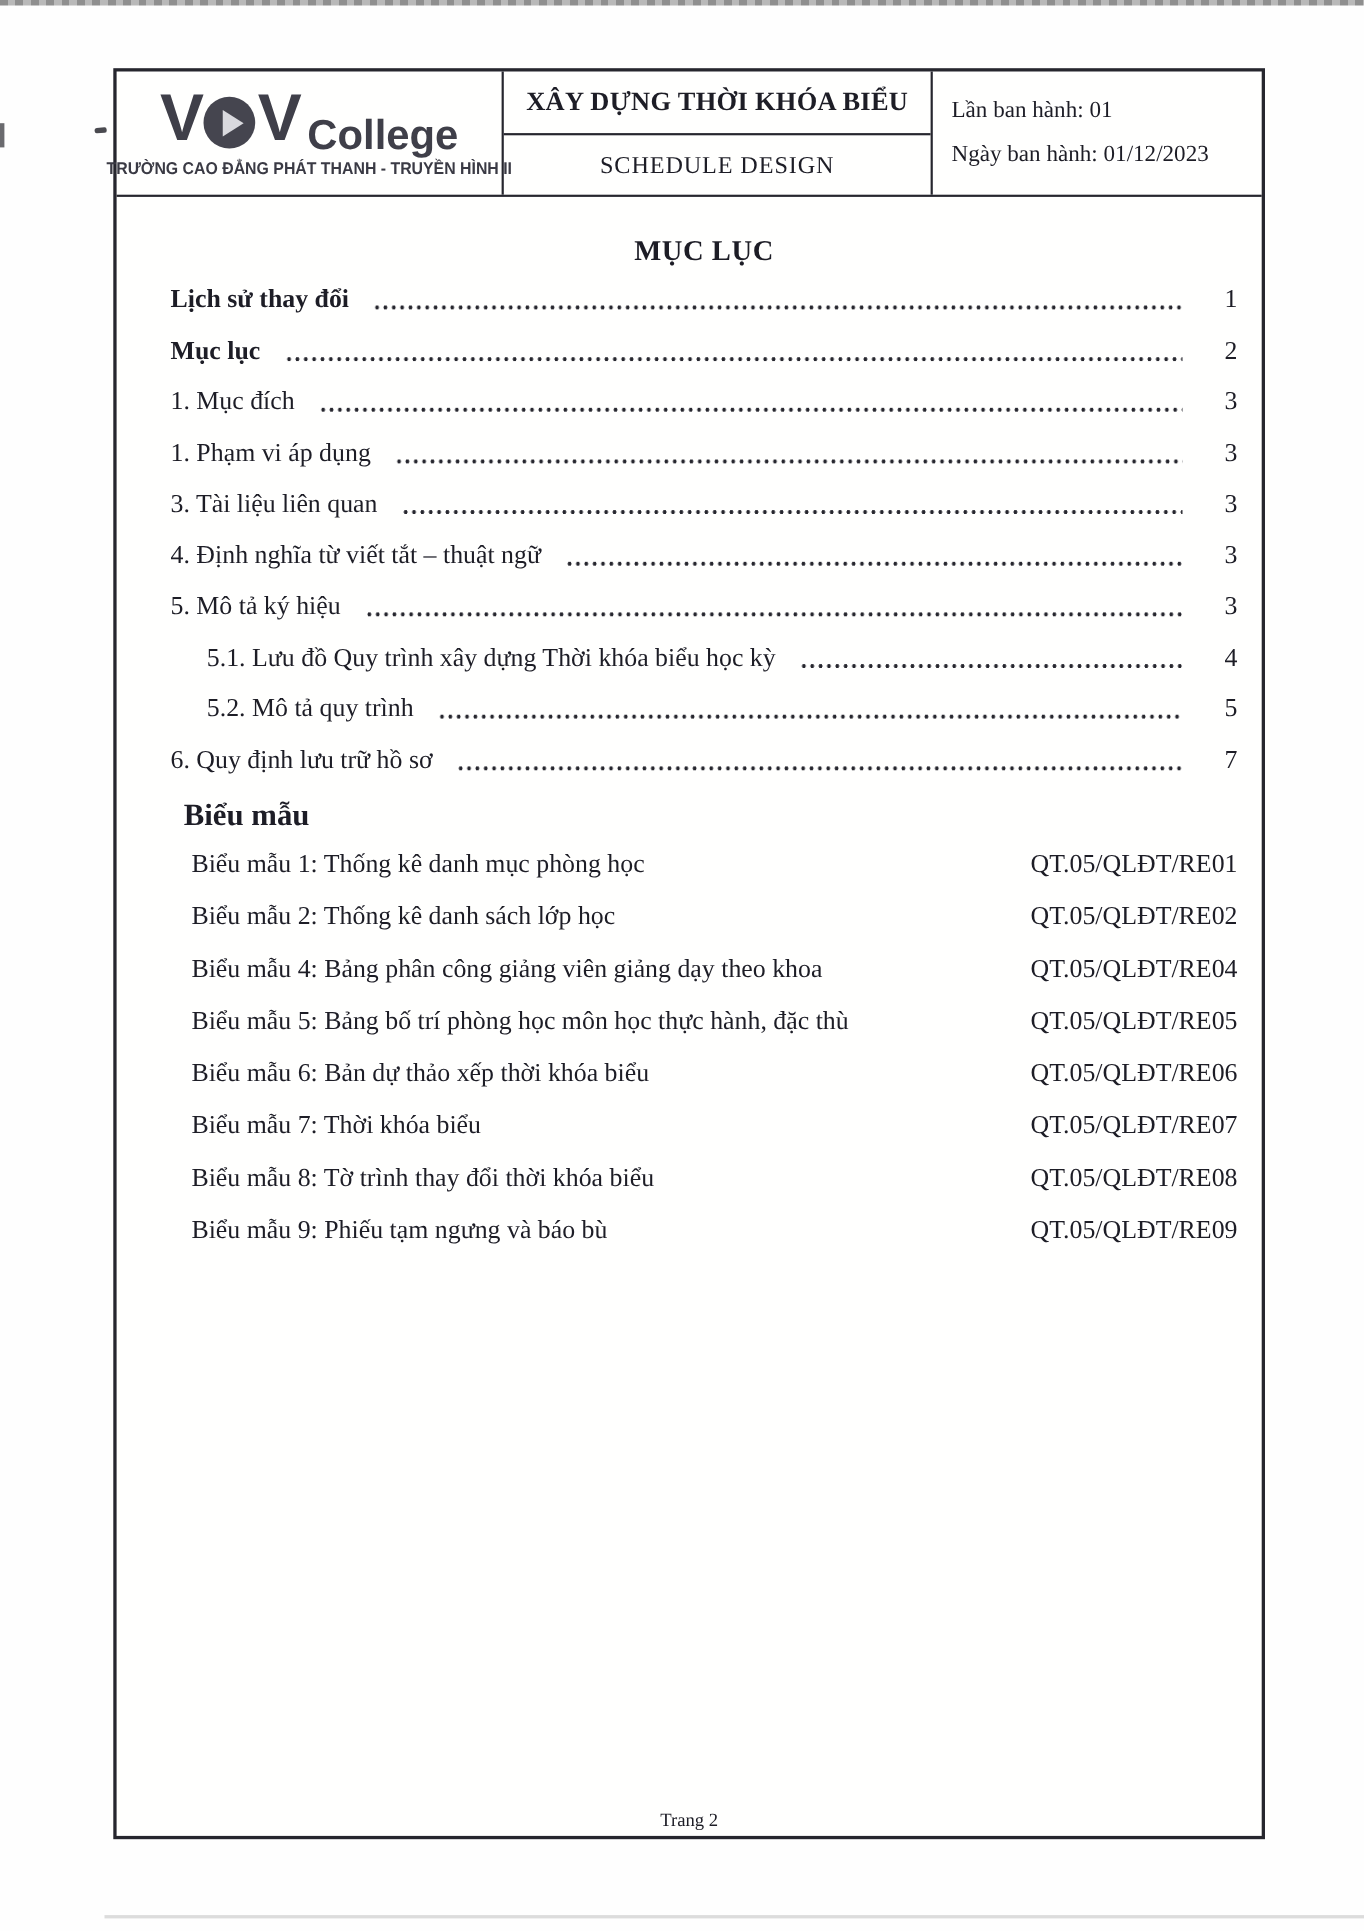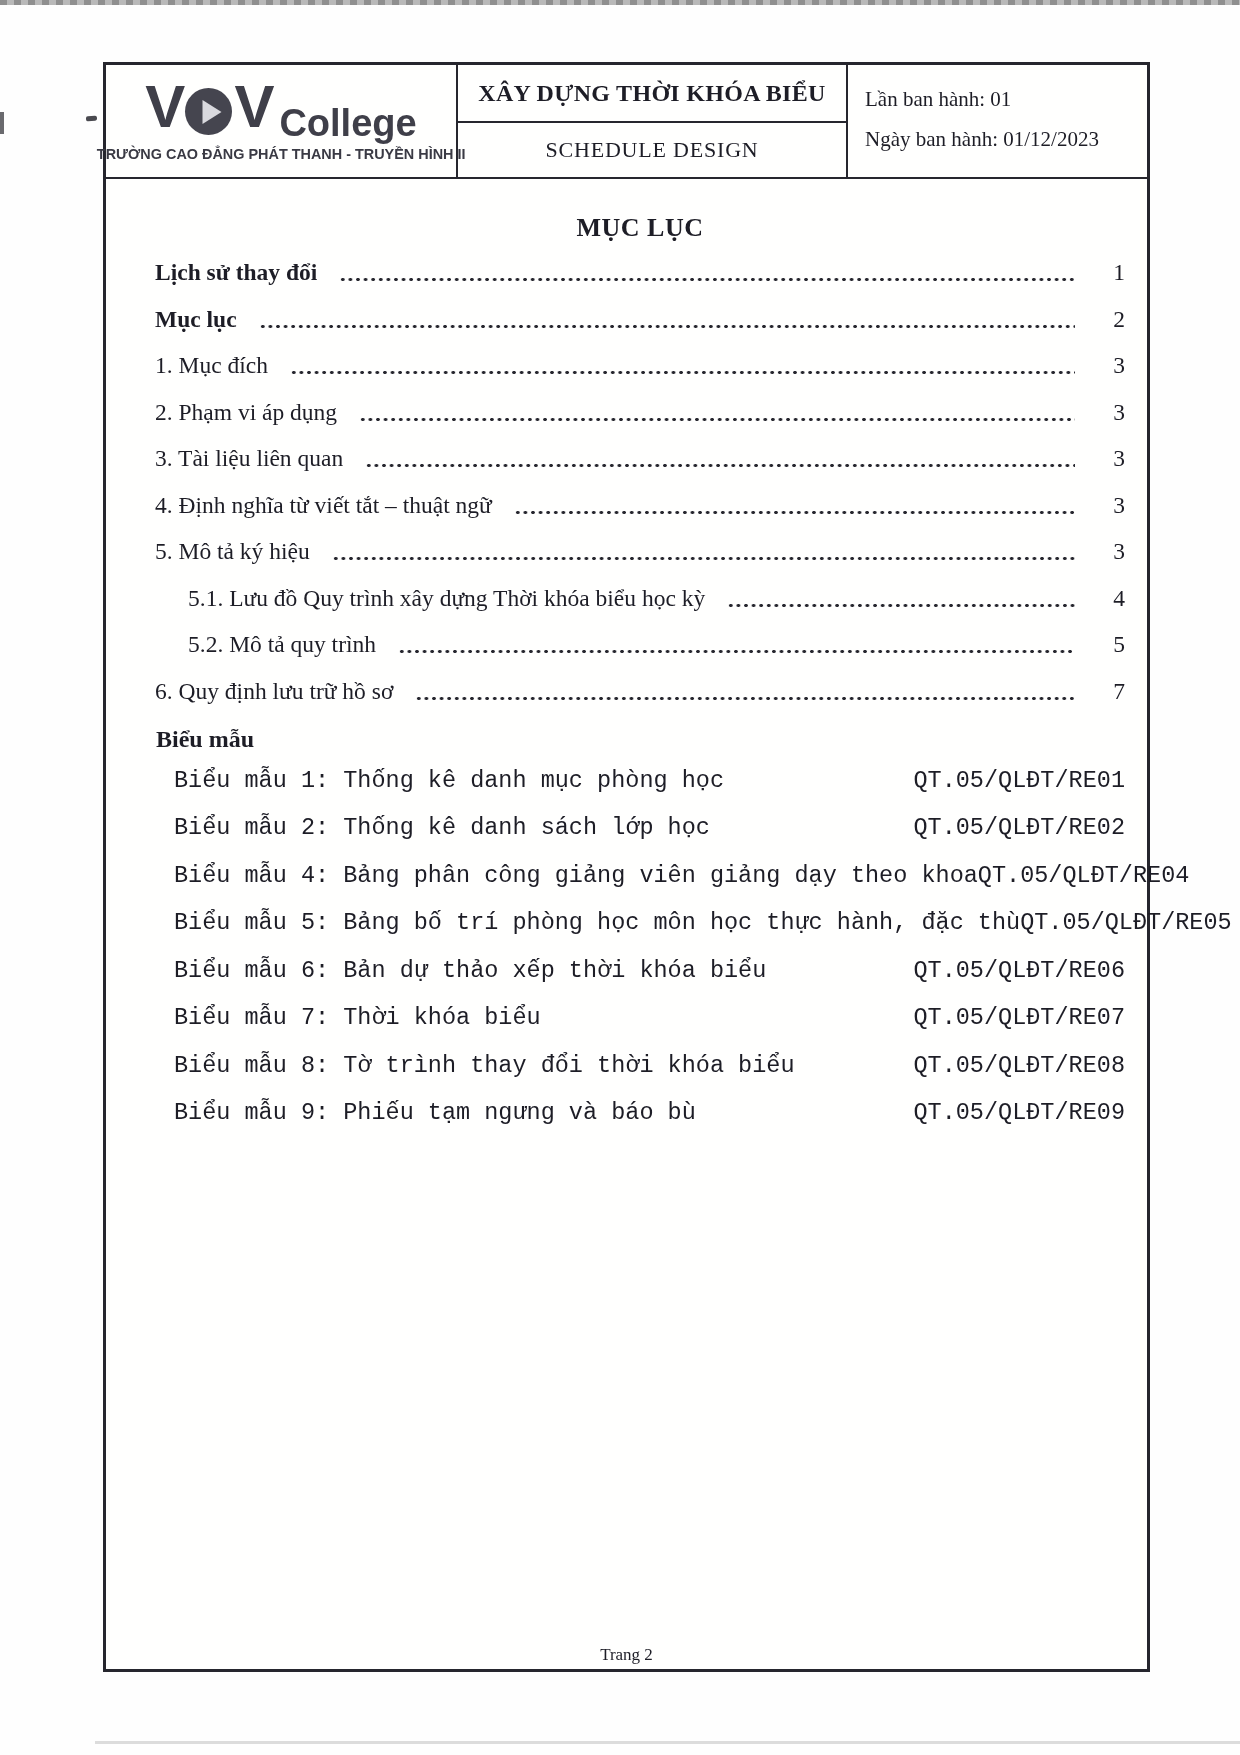--- a/index.html
+++ b/index.html
@@ -54,24 +54,24 @@
 
   .toc-entry{display:flex;align-items:flex-end;font-size:23.5px;line-height:30px;margin-bottom:16.5px;gap:12px;}
   .toc-entry.bold .toc-label{font-weight:bold;}
   .toc-entry.indent{padding-left:33px;}
   .toc-label{white-space:nowrap;}
   .toc-dots{flex:1;align-self:flex-end;height:7px;margin:0 8px 4px 10px;
     background-image:radial-gradient(circle,#26262e 1.55px,transparent 1.9px);
     background-size:7.6px 7px;background-repeat:repeat-x;background-position:left bottom;}
   .toc-page{min-width:30px;text-align:right;}
 
-  .forms-heading{font-weight:bold;font-size:24px;margin:20px 0 13px 1px;}
+  .forms-heading{font-weight:bold;font-size:28px;margin:20px 0 13px 12px;}
   .forms-list{padding-left:19px;}
   .form-row{display:flex;justify-content:space-between;align-items:baseline;
-    font-size:23.5px;line-height:30px;margin-bottom:17.5px;font-family:Liberation Mono, monospace;}
+    font-size:23.5px;line-height:30px;margin-bottom:17.5px;}
   .form-label{white-space:nowrap;}
   .form-code{white-space:nowrap;}
 
   .doc-footer{position:absolute;left:0;bottom:4px;width:100%;text-align:center;font-size:17px;}
 </style>
 </head>
 <body>
 
 <div class="scan-top-edge"></div>
 <div class="scan-bottom-line"></div>
@@ -114,21 +114,21 @@
     <span class="toc-label">Mục lục</span>
     <span class="toc-dots"></span>
     <span class="toc-page">2</span>
   </div>
         <div class="toc-entry">
     <span class="toc-label">1.  Mục đích</span>
     <span class="toc-dots"></span>
     <span class="toc-page">3</span>
   </div>
         <div class="toc-entry">
-    <span class="toc-label">2.  Phạm vi áp dụng</span>
+    <span class="toc-label">1.  Phạm vi áp dụng</span>
     <span class="toc-dots"></span>
     <span class="toc-page">3</span>
   </div>
         <div class="toc-entry">
     <span class="toc-label">3.  Tài liệu liên quan</span>
     <span class="toc-dots"></span>
     <span class="toc-page">3</span>
   </div>
         <div class="toc-entry">
     <span class="toc-label">4.  Định nghĩa từ viết tắt – thuật ngữ</span>

